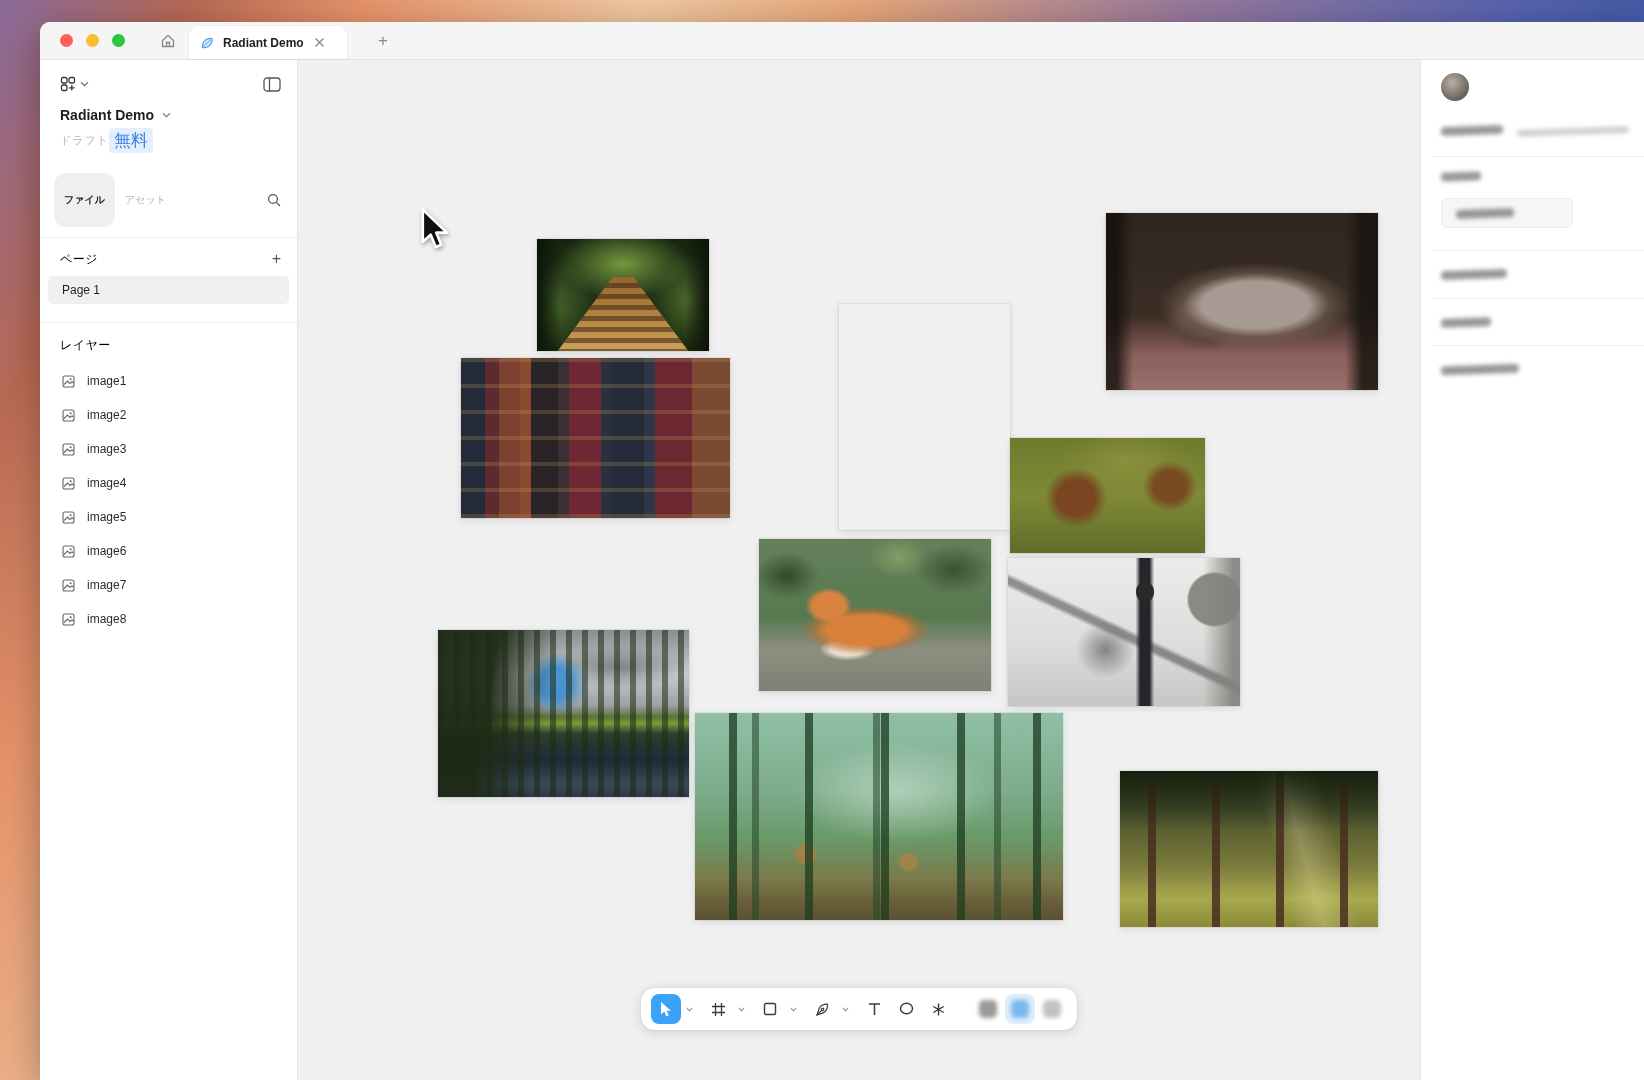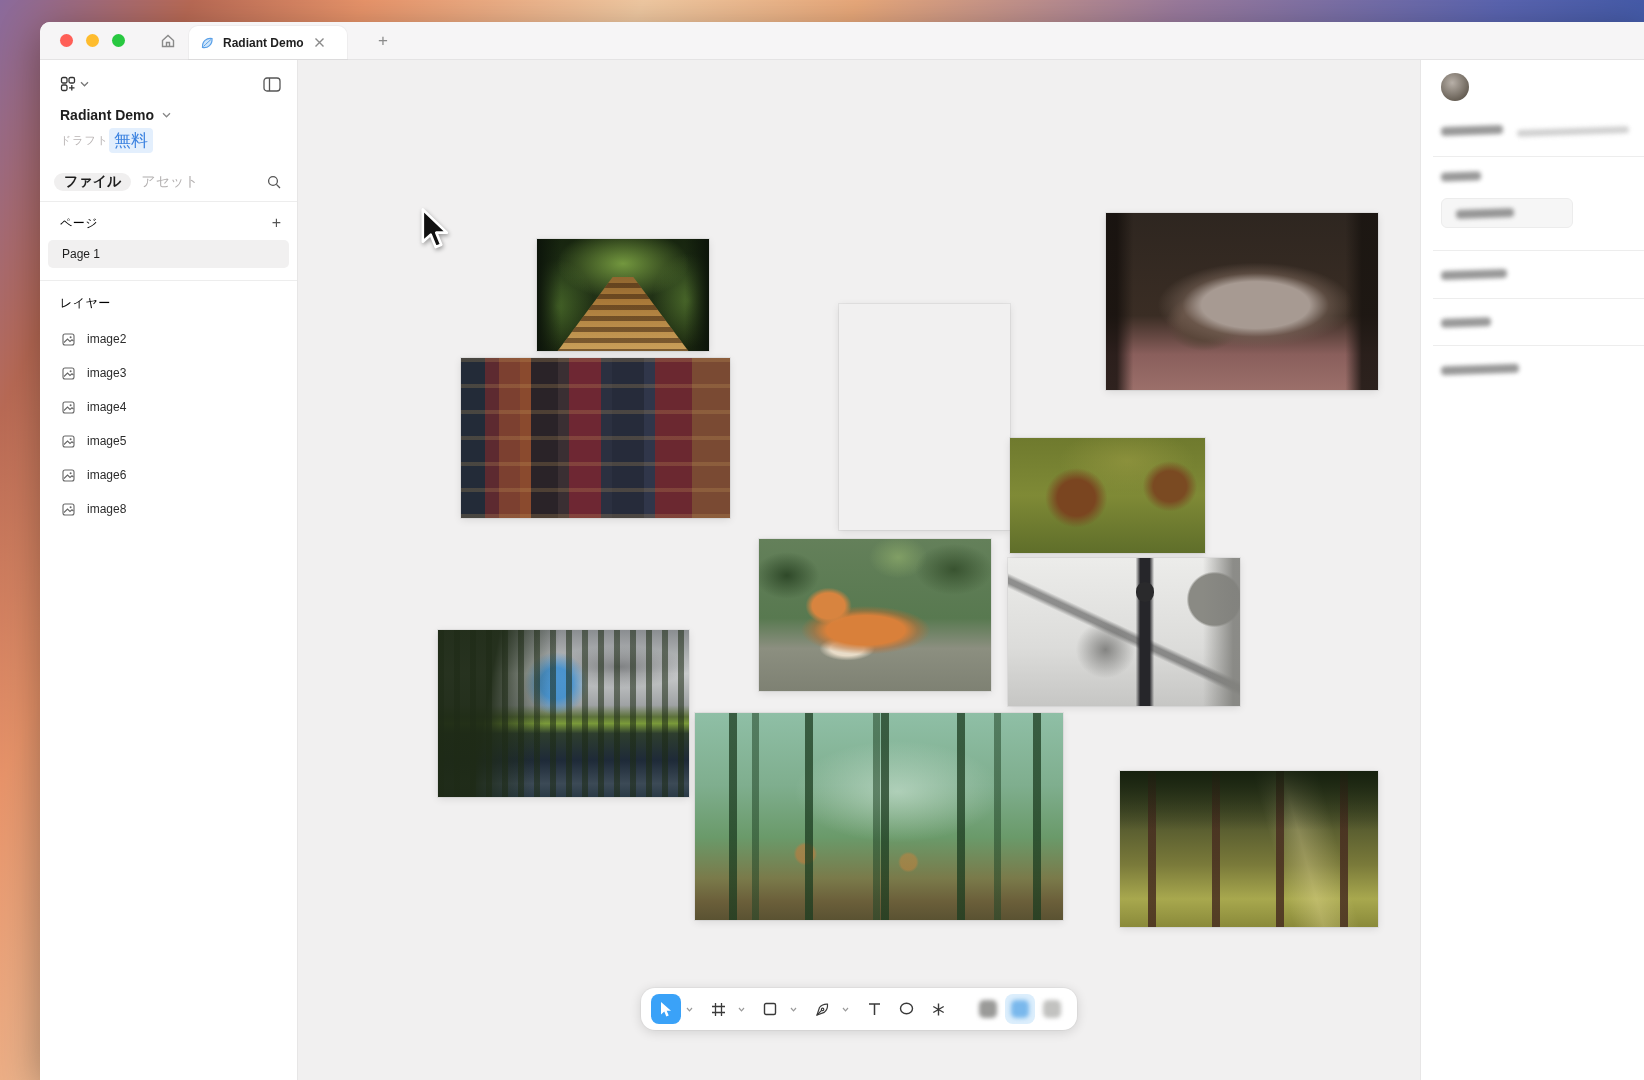--- a/index.html
+++ b/index.html
@@ -33,28 +33,28 @@
   .sl-head { display:flex; align-items:center; padding:16px 16px 0 20px; }
   .logo-wrap { display:flex; align-items:center; gap:4px; color:#333; }
   .spacer { flex:1; }
   .panel-btn { color:#555; display:flex; }
   .sl-title-row { display:flex; align-items:center; gap:8px; padding:15px 0 0 20px; }
   .sl-title { font-size:14px; font-weight:bold; color:#1e1e1e; }
   .sl-sub { display:flex; align-items:center; gap:0; padding:5px 0 0 20px; }
   .draft { font-size:11px; color:#b9b4b4; letter-spacing:1px; }
   .free-badge { font-size:17px; color:#3b82e0; background:#e3effd; border-radius:4px; padding:1px 5px; }
   .sl-tabs { display:flex; align-items:center; padding:20px 16px 10px 14px; }
-  .sl-tab { font-size:14px; padding:0 10px; border-radius:12px; color:#b3b0b0; }
+  .sl-tab { font-size:10px; padding:20px 10px; border-radius:12px; color:#b3b0b0; }
   .sl-tab.active { background:#f0efef; color:#1e1e1e; font-weight:bold; }
   .search-btn { margin-left:auto; color:#555; display:flex; }
   .divider { height:1px; background:#ededed; }
   .sec-head { display:flex; align-items:center; padding:12px 16px 8px 20px; }
   .sec-label { font-size:12px; color:#000000; letter-spacing:.5px; }
   .plus-btn { margin-left:auto; color:#555; font-size:16px; }
-  .page-row { margin:0 8px 12px 8px; height:28px; background:#f1f0f0; border-radius:5px; display:flex; align-items:center; padding-left:14px; font-size:12px; color:#1e1e1e; }
+  .page-row { margin:0 8px 18px 8px; height:28px; background:#f1f0f0; border-radius:5px; display:flex; align-items:center; padding-left:14px; font-size:12px; color:#1e1e1e; }
   .layers-list { padding-top:2px; }
   .layer-row { height:34px; display:flex; align-items:center; padding-left:22px; gap:12px; }
   .licon { color:#666; display:flex; }
   .llabel { font-size:12px; color:#2c2c2c; }
   
   .canvas { position:absolute; left:258px; top:0; right:224px; bottom:0; background:#f1f0f0; }
   .cimg { position:absolute; box-shadow:0 0 0 1px rgba(0,0,0,.05), 0 2px 8px rgba(0,0,0,.10); }
   
   .img1 { left:239px; top:179px; width:172px; height:112px;
     background:
@@ -256,20 +256,30 @@
       </div>
       <div class="page-row">Page 1</div>
       <div class="divider"></div>
 
       <div class="sec-head" style="padding-top:14px;">
         <span class="sec-label">レイヤー</span>
       </div>
 
       <div class="layers-list">
 
+          <div class="layer-row">
+            <span class="licon">
+              <svg width="13" height="13" viewBox="0 0 13 13" fill="none" stroke="currentColor" stroke-width="1.1">
+                <rect x="1" y="1" width="11" height="11" rx="2"></rect>
+                <path d="M2 9.5 L5.5 6 L8 8.5 L10 6.8 L11.5 8.2"></path>
+                <circle cx="8.6" cy="4.2" r="1" fill="currentColor" stroke="none"></circle>
+              </svg>
+            </span>
+            <span class="llabel">image1</span>
+          </div>
 
           <div class="layer-row">
             <span class="licon">
               <svg width="13" height="13" viewBox="0 0 13 13" fill="none" stroke="currentColor" stroke-width="1.1">
                 <rect x="1" y="1" width="11" height="11" rx="2"></rect>
                 <path d="M2 9.5 L5.5 6 L8 8.5 L10 6.8 L11.5 8.2"></path>
                 <circle cx="8.6" cy="4.2" r="1" fill="currentColor" stroke="none"></circle>
               </svg>
             </span>
             <span class="llabel">image2</span>
@@ -312,20 +322,30 @@
             <span class="licon">
               <svg width="13" height="13" viewBox="0 0 13 13" fill="none" stroke="currentColor" stroke-width="1.1">
                 <rect x="1" y="1" width="11" height="11" rx="2"></rect>
                 <path d="M2 9.5 L5.5 6 L8 8.5 L10 6.8 L11.5 8.2"></path>
                 <circle cx="8.6" cy="4.2" r="1" fill="currentColor" stroke="none"></circle>
               </svg>
             </span>
             <span class="llabel">image6</span>
           </div>
 
+          <div class="layer-row">
+            <span class="licon">
+              <svg width="13" height="13" viewBox="0 0 13 13" fill="none" stroke="currentColor" stroke-width="1.1">
+                <rect x="1" y="1" width="11" height="11" rx="2"></rect>
+                <path d="M2 9.5 L5.5 6 L8 8.5 L10 6.8 L11.5 8.2"></path>
+                <circle cx="8.6" cy="4.2" r="1" fill="currentColor" stroke="none"></circle>
+              </svg>
+            </span>
+            <span class="llabel">image7</span>
+          </div>
 
           <div class="layer-row">
             <span class="licon">
               <svg width="13" height="13" viewBox="0 0 13 13" fill="none" stroke="currentColor" stroke-width="1.1">
                 <rect x="1" y="1" width="11" height="11" rx="2"></rect>
                 <path d="M2 9.5 L5.5 6 L8 8.5 L10 6.8 L11.5 8.2"></path>
                 <circle cx="8.6" cy="4.2" r="1" fill="currentColor" stroke="none"></circle>
               </svg>
             </span>
             <span class="llabel">image8</span>

